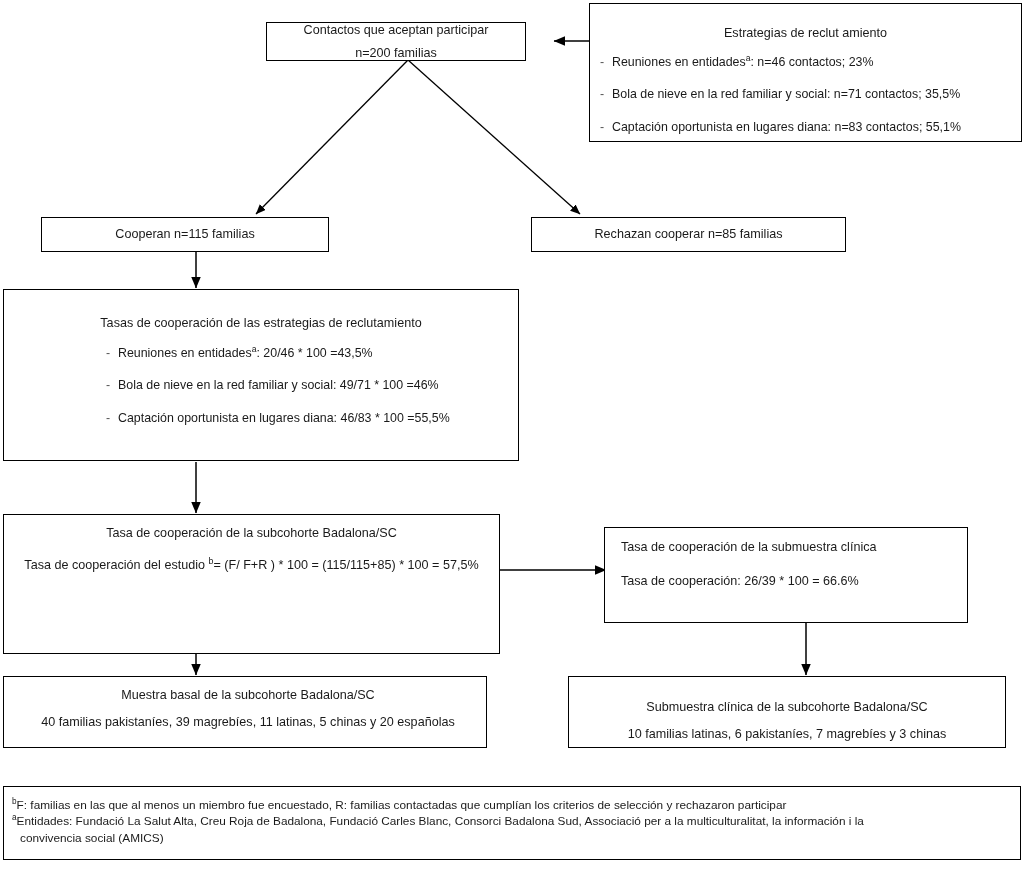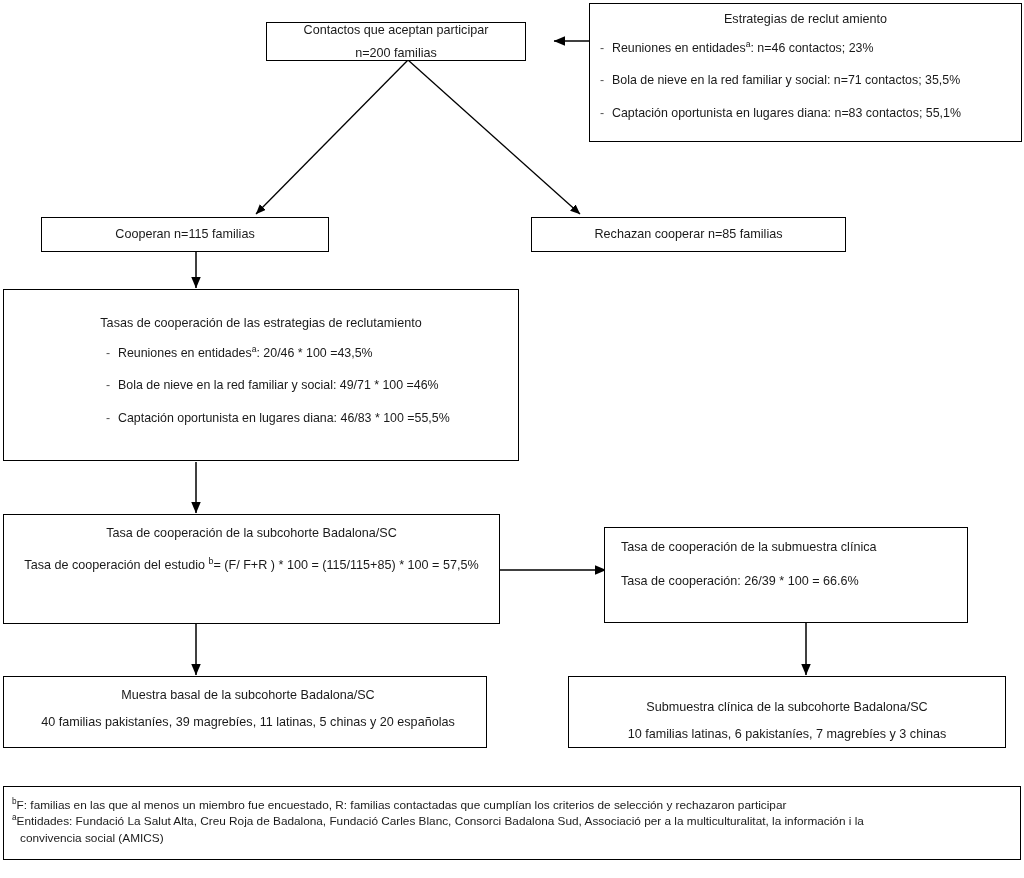--- a/index.html
+++ b/index.html
@@ -97,21 +97,21 @@
     <line x1="196" y1="624" x2="196" y2="675" stroke="#000" stroke-width="1.5" marker-end="url(#ah)"></line>
 
     <line x1="806" y1="611" x2="806" y2="675" stroke="#000" stroke-width="1.5" marker-end="url(#ah)"></line>
   </svg>
 
   <div class="box" style="left:266px; top:22px; width:260px; height:39px;gap:7px;">
     <div class="ctr t13">Contactos que aceptan participar</div>
     <div class="ctr t13">n=200 familias</div>
   </div>
 
-  <div class="box top-align" style="left:589px; top:3px; width:433px; height:139px; padding:7px 10px 0 10px;">
+  <div class="box top-align" style="left:589px; top:3px; width:433px; height:139px; padding:21px 10px 0 10px;">
     <div class="ctr t13" style="margin-bottom:13px;">Estrategias de reclut amiento</div>
 
     <div class="bullet-row" style="margin-bottom:16px;">
       <span class="dash">-</span>
       <span><span>Reuniones  en entidades</span><sup>a</sup><span>: n=46 contactos; 23%</span></span>
     </div>
 
     <div class="bullet-row" style="margin-bottom:16px;">
       <span class="dash">-</span>
       <span>Bola de nieve en la red familiar y social: n=71 contactos; 35,5%</span>
@@ -143,21 +143,21 @@
       <span class="dash">-</span>
       <span>Bola de nieve en la red familiar y social:  49/71 * 100 =46%</span>
     </div>
 
     <div class="bullet-row" style="padding-left:88px;">
       <span class="dash">-</span>
       <span>Captación oportunista en lugares diana: 46/83 * 100 =55,5%</span>
     </div>
   </div>
 
-  <div class="box top-align" style="left:3px; top:514px; width:497px; height:110px; padding:10px 12px 0 12px;">
+  <div class="box top-align" style="left:3px; top:514px; width:497px; height:140px; padding:10px 12px 0 12px;">
     <div class="ctr t13" style="margin-bottom:16px;">Tasa de cooperación de la subcohorte Badalona/SC</div>
     <div class="ctr t13"><span>Tasa de cooperación del estudio </span><sup>b</sup><span>= (F/ F+R ) * 100 = (115/115+85) * 100 = 57,5%</span></div>
   </div>
 
   <div class="box top-align" style="left:604px; top:527px; width:364px; height:96px; padding:12px 0 16px 16px;">
     <div class="t13" style="margin-bottom:20px;">Tasa de cooperación de la submuestra clínica</div>
     <div class="t13">Tasa de cooperación: 26/39 * 100 = 66.6%</div>
   </div>
 
   <div class="box top-align" style="left:3px; top:676px; width:484px; height:72px; padding:10px 18px 0 24px;">

